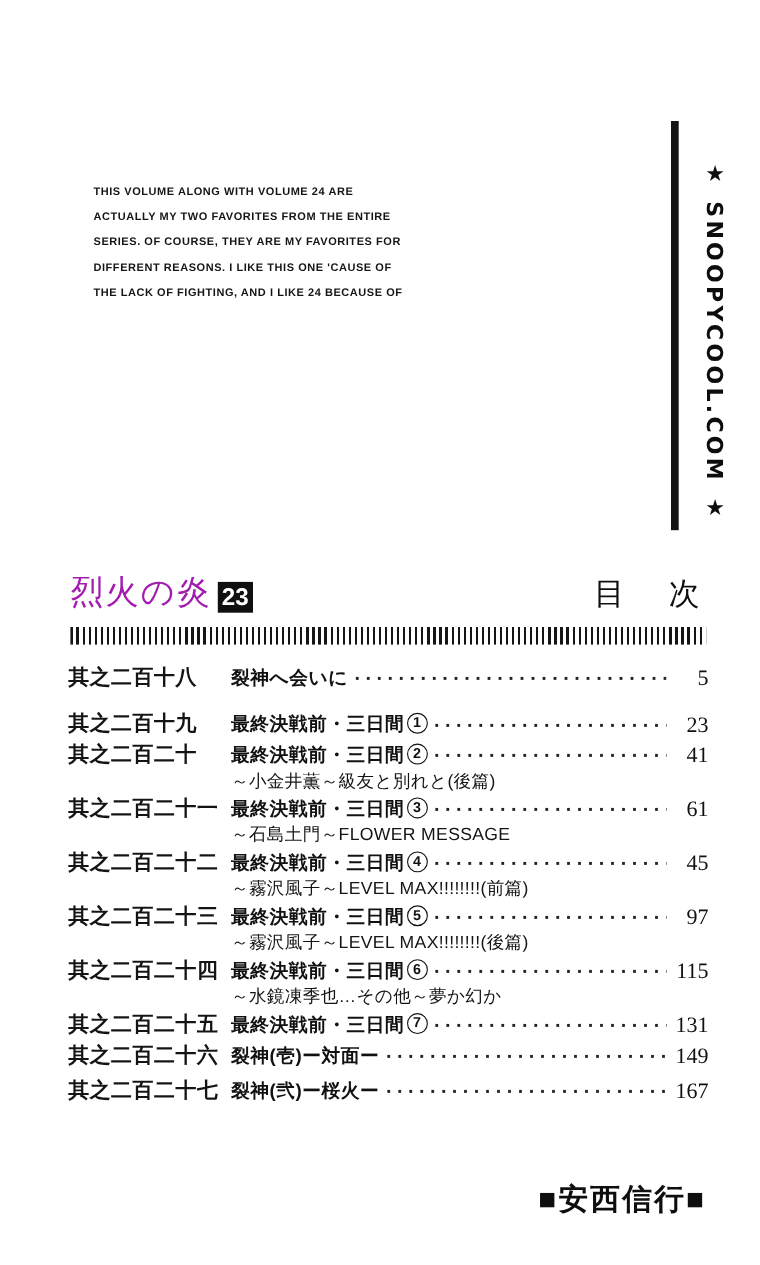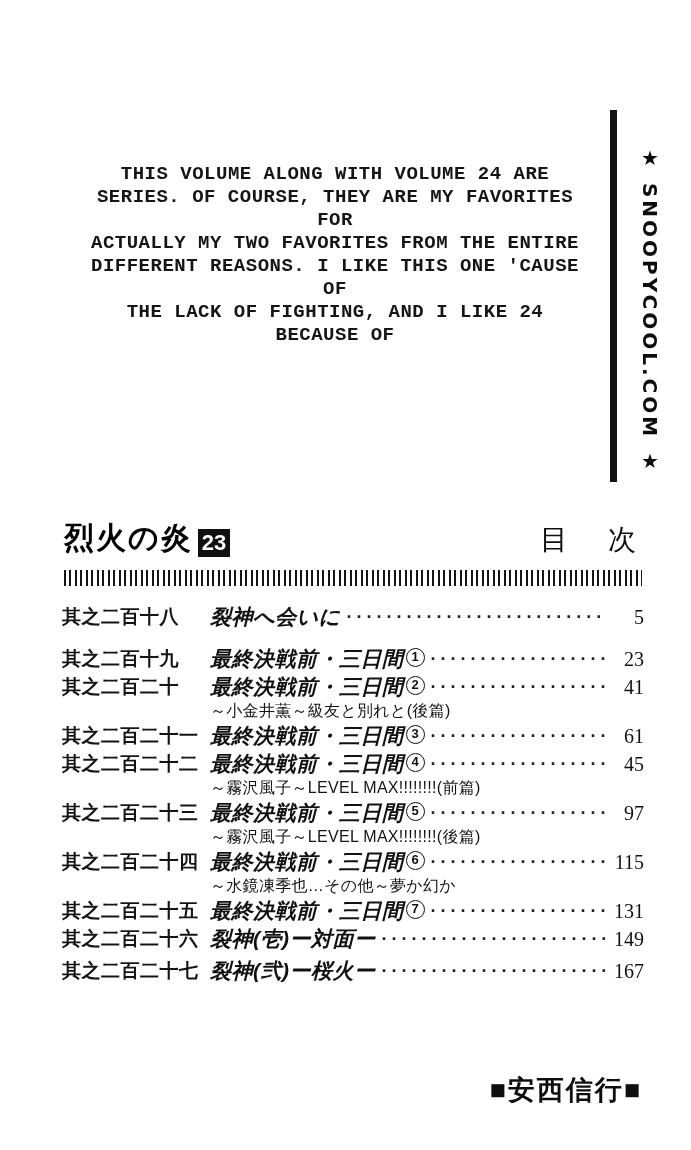--- a/index.html
+++ b/index.html
@@ -3,40 +3,40 @@
 <meta charset="utf-8">
 <style>
   html,body{margin:0;padding:0;background:#fff;}
   .page{
     position:relative;width:691px;height:1150px;background:#ffffff;
     font-family:"Liberation Sans",sans-serif;color:#111;overflow:hidden;
   }
   
   .author-note{
     position:absolute;left:85px;top:163px;width:500px;
-    text-align:center;font-weight:bold;font-size:19px;line-height:23px;
-    letter-spacing:0.5px;color:#151515;font-family:Liberation Mono, monospace;
+    font-weight:bold;font-size:10px;line-height:23px;
+    letter-spacing:0.5px;color:#151515;
   }
   
   .side-rule{
     position:absolute;left:610px;top:110px;width:7px;height:372px;background:#131313;
   }
   .side-logo{
     position:absolute;left:616px;top:146px;width:46px;height:340px;
     writing-mode:vertical-rl;font-family:"DejaVu Sans",sans-serif;
     font-weight:900;font-size:20px;letter-spacing:3px;color:#0d0d0d;
     white-space:nowrap;
   }
   
   .toc-header{
     position:absolute;left:64px;top:518px;width:578px;
     display:flex;align-items:flex-end;
     font-family:"Liberation Serif",serif;
   }
-  .series-title{font-size:30px;font-weight:bold;letter-spacing:2px;color:#000000;}
+  .series-title{font-size:30px;font-weight:normal;letter-spacing:2px;color:#a21caf;}
   .volume-badge{
     display:inline-block;background:#101010;color:#ffffff;
     font-family:"Liberation Sans",sans-serif;font-weight:bold;
     font-size:22px;line-height:28px;padding:0 4px;margin-left:5px;margin-bottom:2px;
   }
   .toc-label{margin-left:auto;font-size:28px;font-weight:normal;letter-spacing:6px;color:#0f0f0f;}
   
   .stripe-divider{
     position:absolute;left:64px;top:570px;width:578px;height:16px;
     background:repeating-linear-gradient(90deg,#151515 0px,#151515 2px,#ffffff 2px,#ffffff 5.5px);
@@ -44,21 +44,21 @@
   
   .toc-list{position:absolute;left:62px;top:604px;width:582px;}
   .toc-row{margin-bottom:2px;}
   .toc-row.gap-lg{margin-bottom:16px;}
   .toc-row.gap-md{margin-bottom:6px;}
   .row-main{display:flex;align-items:center;line-height:26px;}
   .chapter{
     width:148px;flex:0 0 148px;font-size:19px;font-weight:bold;
     letter-spacing:0.5px;color:#141414;
   }
-  .title{font-size:21px;font-weight:bold;letter-spacing:0.5px;color:#111;white-space:nowrap;font-style:italic;}
+  .title{font-size:17px;font-weight:bold;letter-spacing:0.5px;color:#111;white-space:nowrap;}
   .badge{
     display:inline-flex;align-items:center;justify-content:center;
     width:17px;height:17px;border:1.5px solid #111;border-radius:50%;
     font-size:13px;font-weight:bold;margin-left:2px;transform:translateY(-2px);
     flex:0 0 auto;
   }
   .dots{
     flex:1 1 auto;overflow:hidden;white-space:nowrap;margin:0 2px 0 6px;
     font-size:18px;font-weight:bold;letter-spacing:4px;color:#222;
   }
@@ -77,22 +77,22 @@
     font-size:27px;font-weight:bold;letter-spacing:2px;color:#0e0e0e;
   }
 </style>
 </head>
 <body>
 
 <div class="page">
 
   <div class="author-note">
     <div>THIS VOLUME ALONG WITH VOLUME 24 ARE</div>
+    <div>ACTUALLY MY TWO FAVORITES FROM THE ENTIRE</div>
     <div>SERIES. OF COURSE, THEY ARE MY FAVORITES FOR</div>
-    <div>ACTUALLY MY TWO FAVORITES FROM THE ENTIRE</div>
     <div>DIFFERENT REASONS. I LIKE THIS ONE 'CAUSE OF</div>
     <div>THE LACK OF FIGHTING, AND I LIKE 24 BECAUSE OF</div>
   </div>
 
   <div class="side-rule"></div>
   <div class="side-logo">★ SNOOPYCOOL.COM ★</div>
 
   <div class="toc-header">
     <span class="series-title">烈火の炎</span>
     <span class="volume-badge">23</span>
@@ -134,20 +134,21 @@
     </div>
 
     <div class="toc-row">
       <div class="row-main">
         <span class="chapter">其之二百二十一</span>
         <span class="title">最終決戦前・三日間</span>
         <span class="badge">3</span>
         <span class="dots"></span>
         <span class="pagenum">61</span>
       </div>
+      <div class="subtitle">～石島土門～FLOWER MESSAGE</div>
     </div>
 
     <div class="toc-row">
       <div class="row-main">
         <span class="chapter">其之二百二十二</span>
         <span class="title">最終決戦前・三日間</span>
         <span class="badge">4</span>
         <span class="dots"></span>
         <span class="pagenum">45</span>
       </div>

